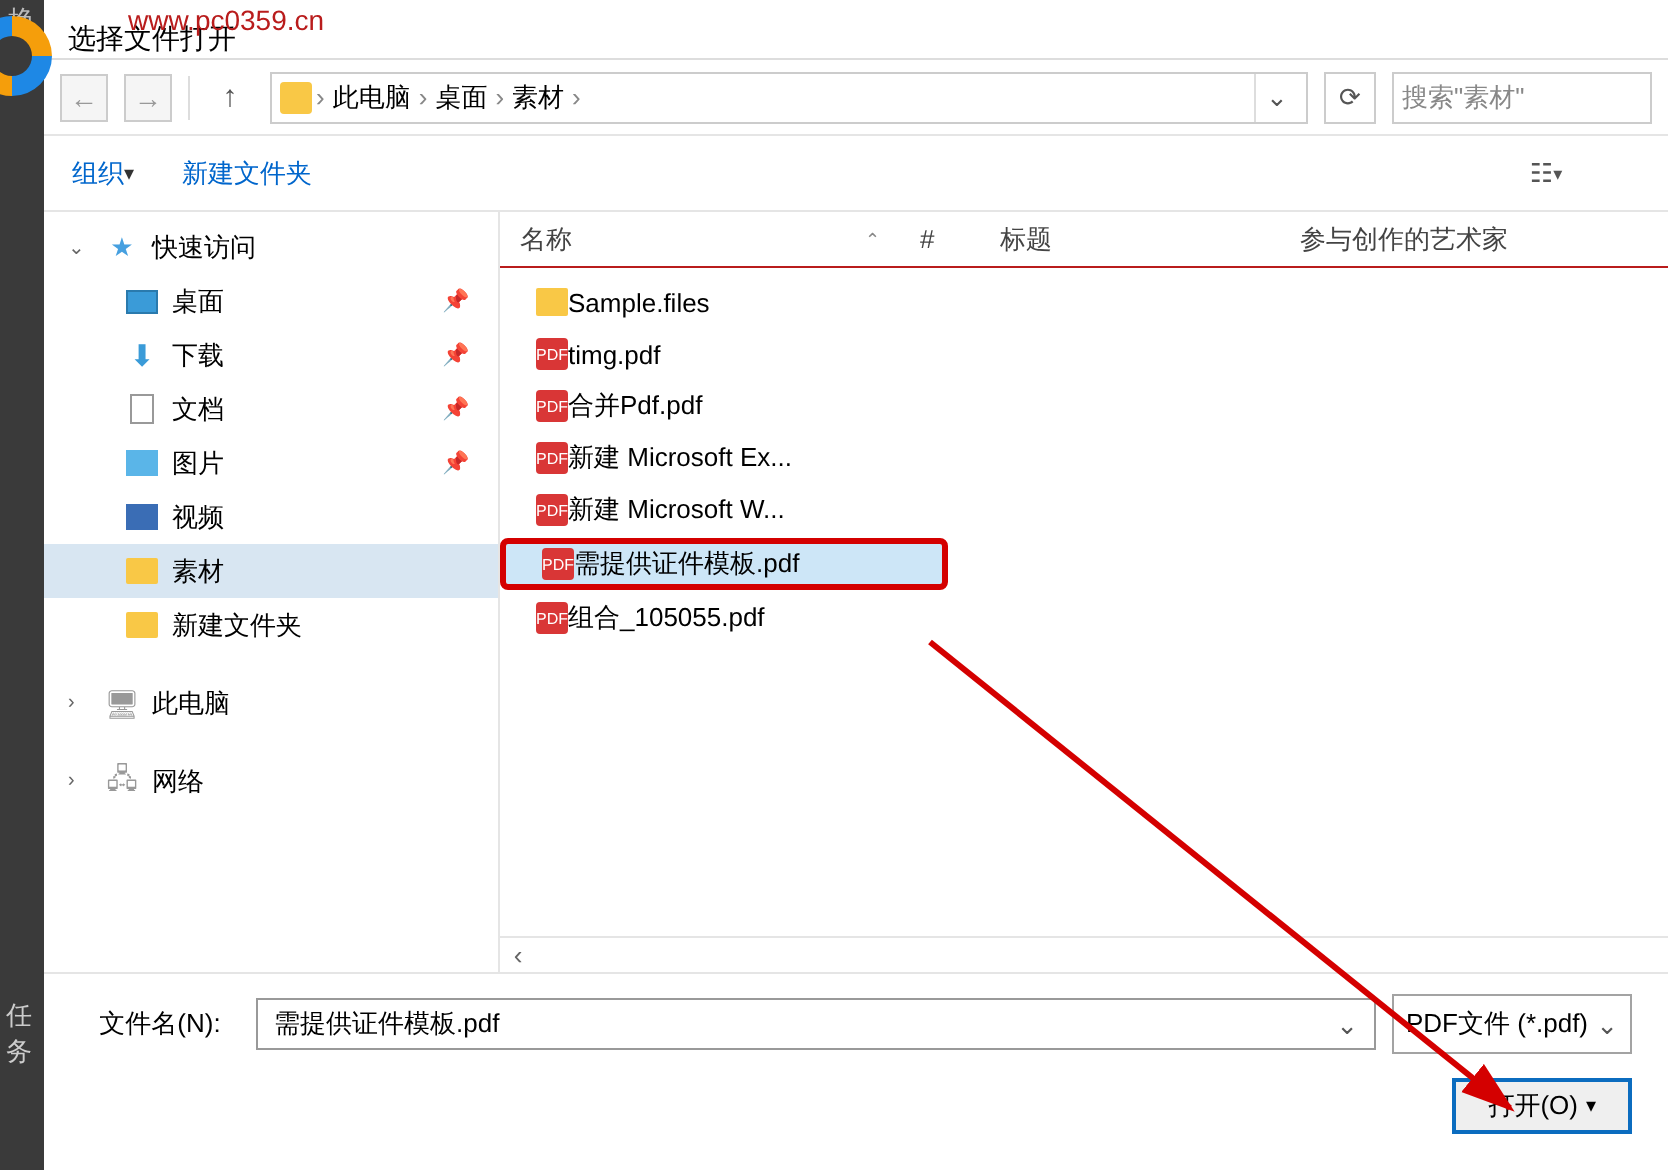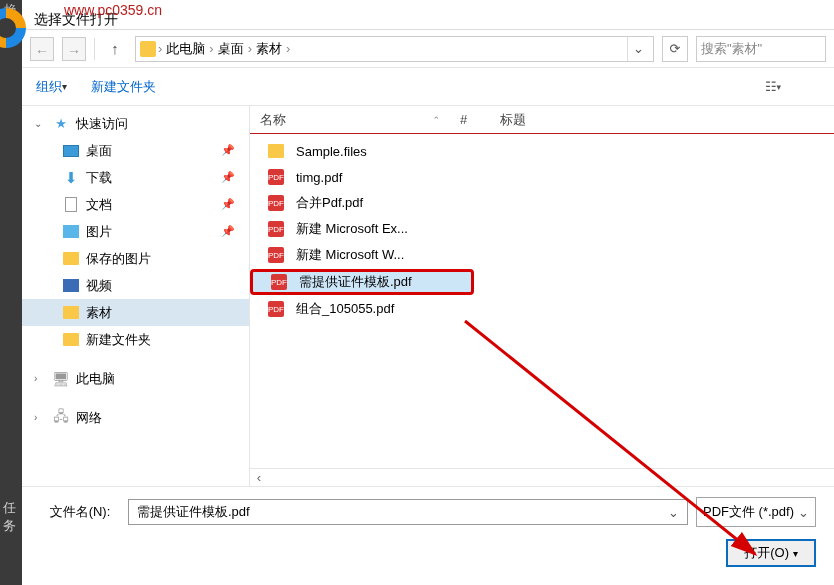--- a/index.html
+++ b/index.html
@@ -46,21 +46,21 @@
 .ico-net{color:#999;font-size:14px}
 .pin{margin-left:auto;margin-right:14px;color:#888;font-size:11px}
 .files{flex:1;position:relative}
 .files-header{display:flex;height:28px;align-items:center;border-bottom:1px solid #b91c1c;color:#444}
 .files-header .col{padding:0 10px;display:flex;align-items:center;gap:4px}
 .files-header .col-name{width:200px}
 .files-header .col-num{width:40px}
 .files-header .col-title{width:150px}
 .files-header .col-artist{width:150px}
 .files-body{padding:4px 0}
-.frow{display:flex;align-items:center;height:26px;padding-left:18px;gap:12px}
+.frow{display:flex;align-items:center;height:26px;padding-left:18px;gap:0}
 .frow.sel{background:#cde6f7}
 .frow.hl{border:3px solid #d40000;border-radius:4px;margin:1px 360px 1px 0}
 .fico-folder{width:16px;height:14px;background:#f9c846;border-radius:1px}
 .fico-pdf{width:16px;height:16px;background:#d93636;color:#fff;font-size:8px;display:flex;align-items:center;justify-content:center;font-weight:normal;border-radius:2px}
 .hscroll{position:absolute;left:0;right:0;bottom:0;height:18px;border-top:1px solid #e5e5e5;display:flex;align-items:center}
 .hscroll .larrow{width:18px;text-align:center;color:#666}
 .bottom{padding:10px 18px;display:flex;flex-direction:column;gap:12px;border-top:1px solid #e5e5e5}
 .row1{display:flex;align-items:center;gap:8px}
 .row1 .lbl{width:80px;text-align:center}
 .row1 .fname{flex:1;height:26px;border:1px solid #999;padding:0 8px;display:flex;align-items:center;justify-content:space-between}
@@ -156,26 +156,20 @@
       </div>
       <div class="node indent1">
         <span class="ico">
             <span class="ico-pic"></span>
           </span>
         <span>图片</span>
         <span class="pin">📌</span>
       </div>
       <div class="node indent1">
         <span class="ico">
-            <span class="ico-folder"></span>
-          </span>
-        <span>保存的图片</span>
-      </div>
-      <div class="node indent1">
-        <span class="ico">
             <span class="ico-vid"></span>
           </span>
         <span>视频</span>
       </div>
       <div class="node indent1 sel">
         <span class="ico">
             <span class="ico-folder"></span>
           </span>
         <span>素材</span>
       </div>
@@ -200,20 +194,21 @@
     </div>
 
     <div class="files">
       <div class="files-header">
         <div class="col col-name">
           <span>名称</span>
             <span style="margin-left:auto;font-size:9px;color:#888">⌃</span>
         </div>
         <div class="col col-num">#</div>
         <div class="col col-title">标题</div>
+        <div class="col col-artist">参与创作的艺术家</div>
       </div>
       <div class="files-body" id="files-body">
           <div class="frow">
             <span class="fico-folder"></span>
             <span>Sample.files</span>
           </div>
           <div class="frow">
             <span class="fico-pdf">PDF</span>
             <span>timg.pdf</span>
           </div>

